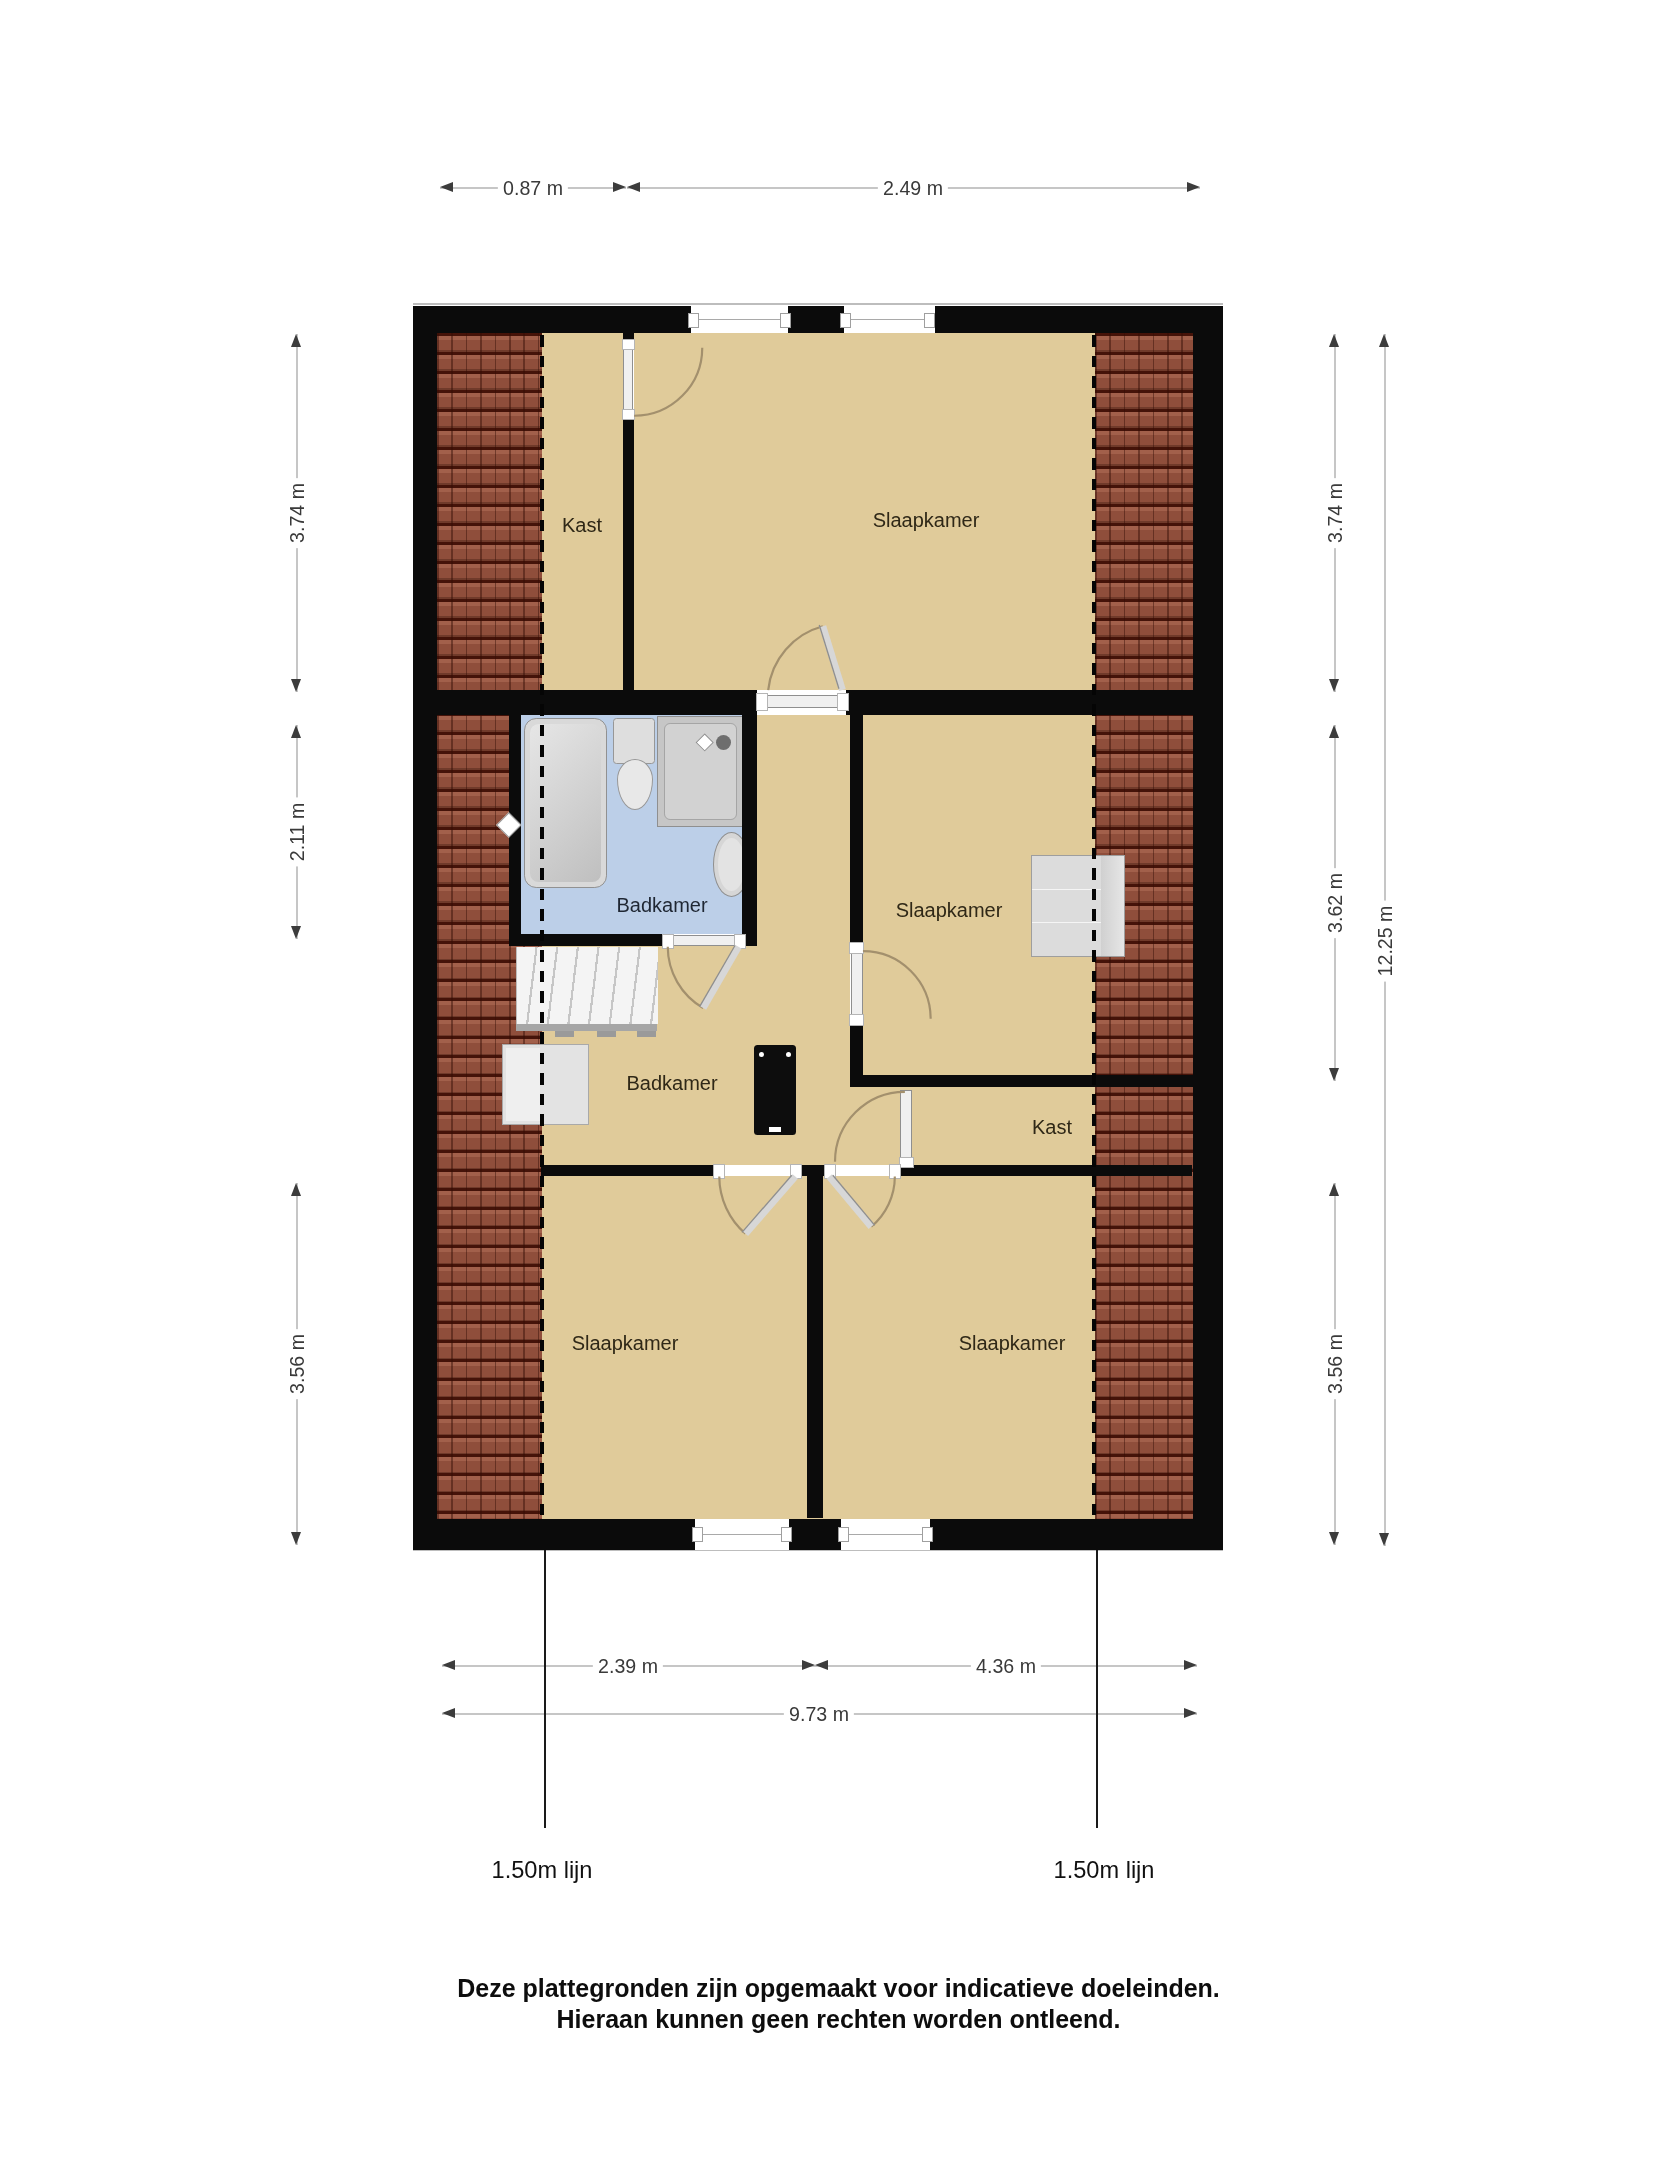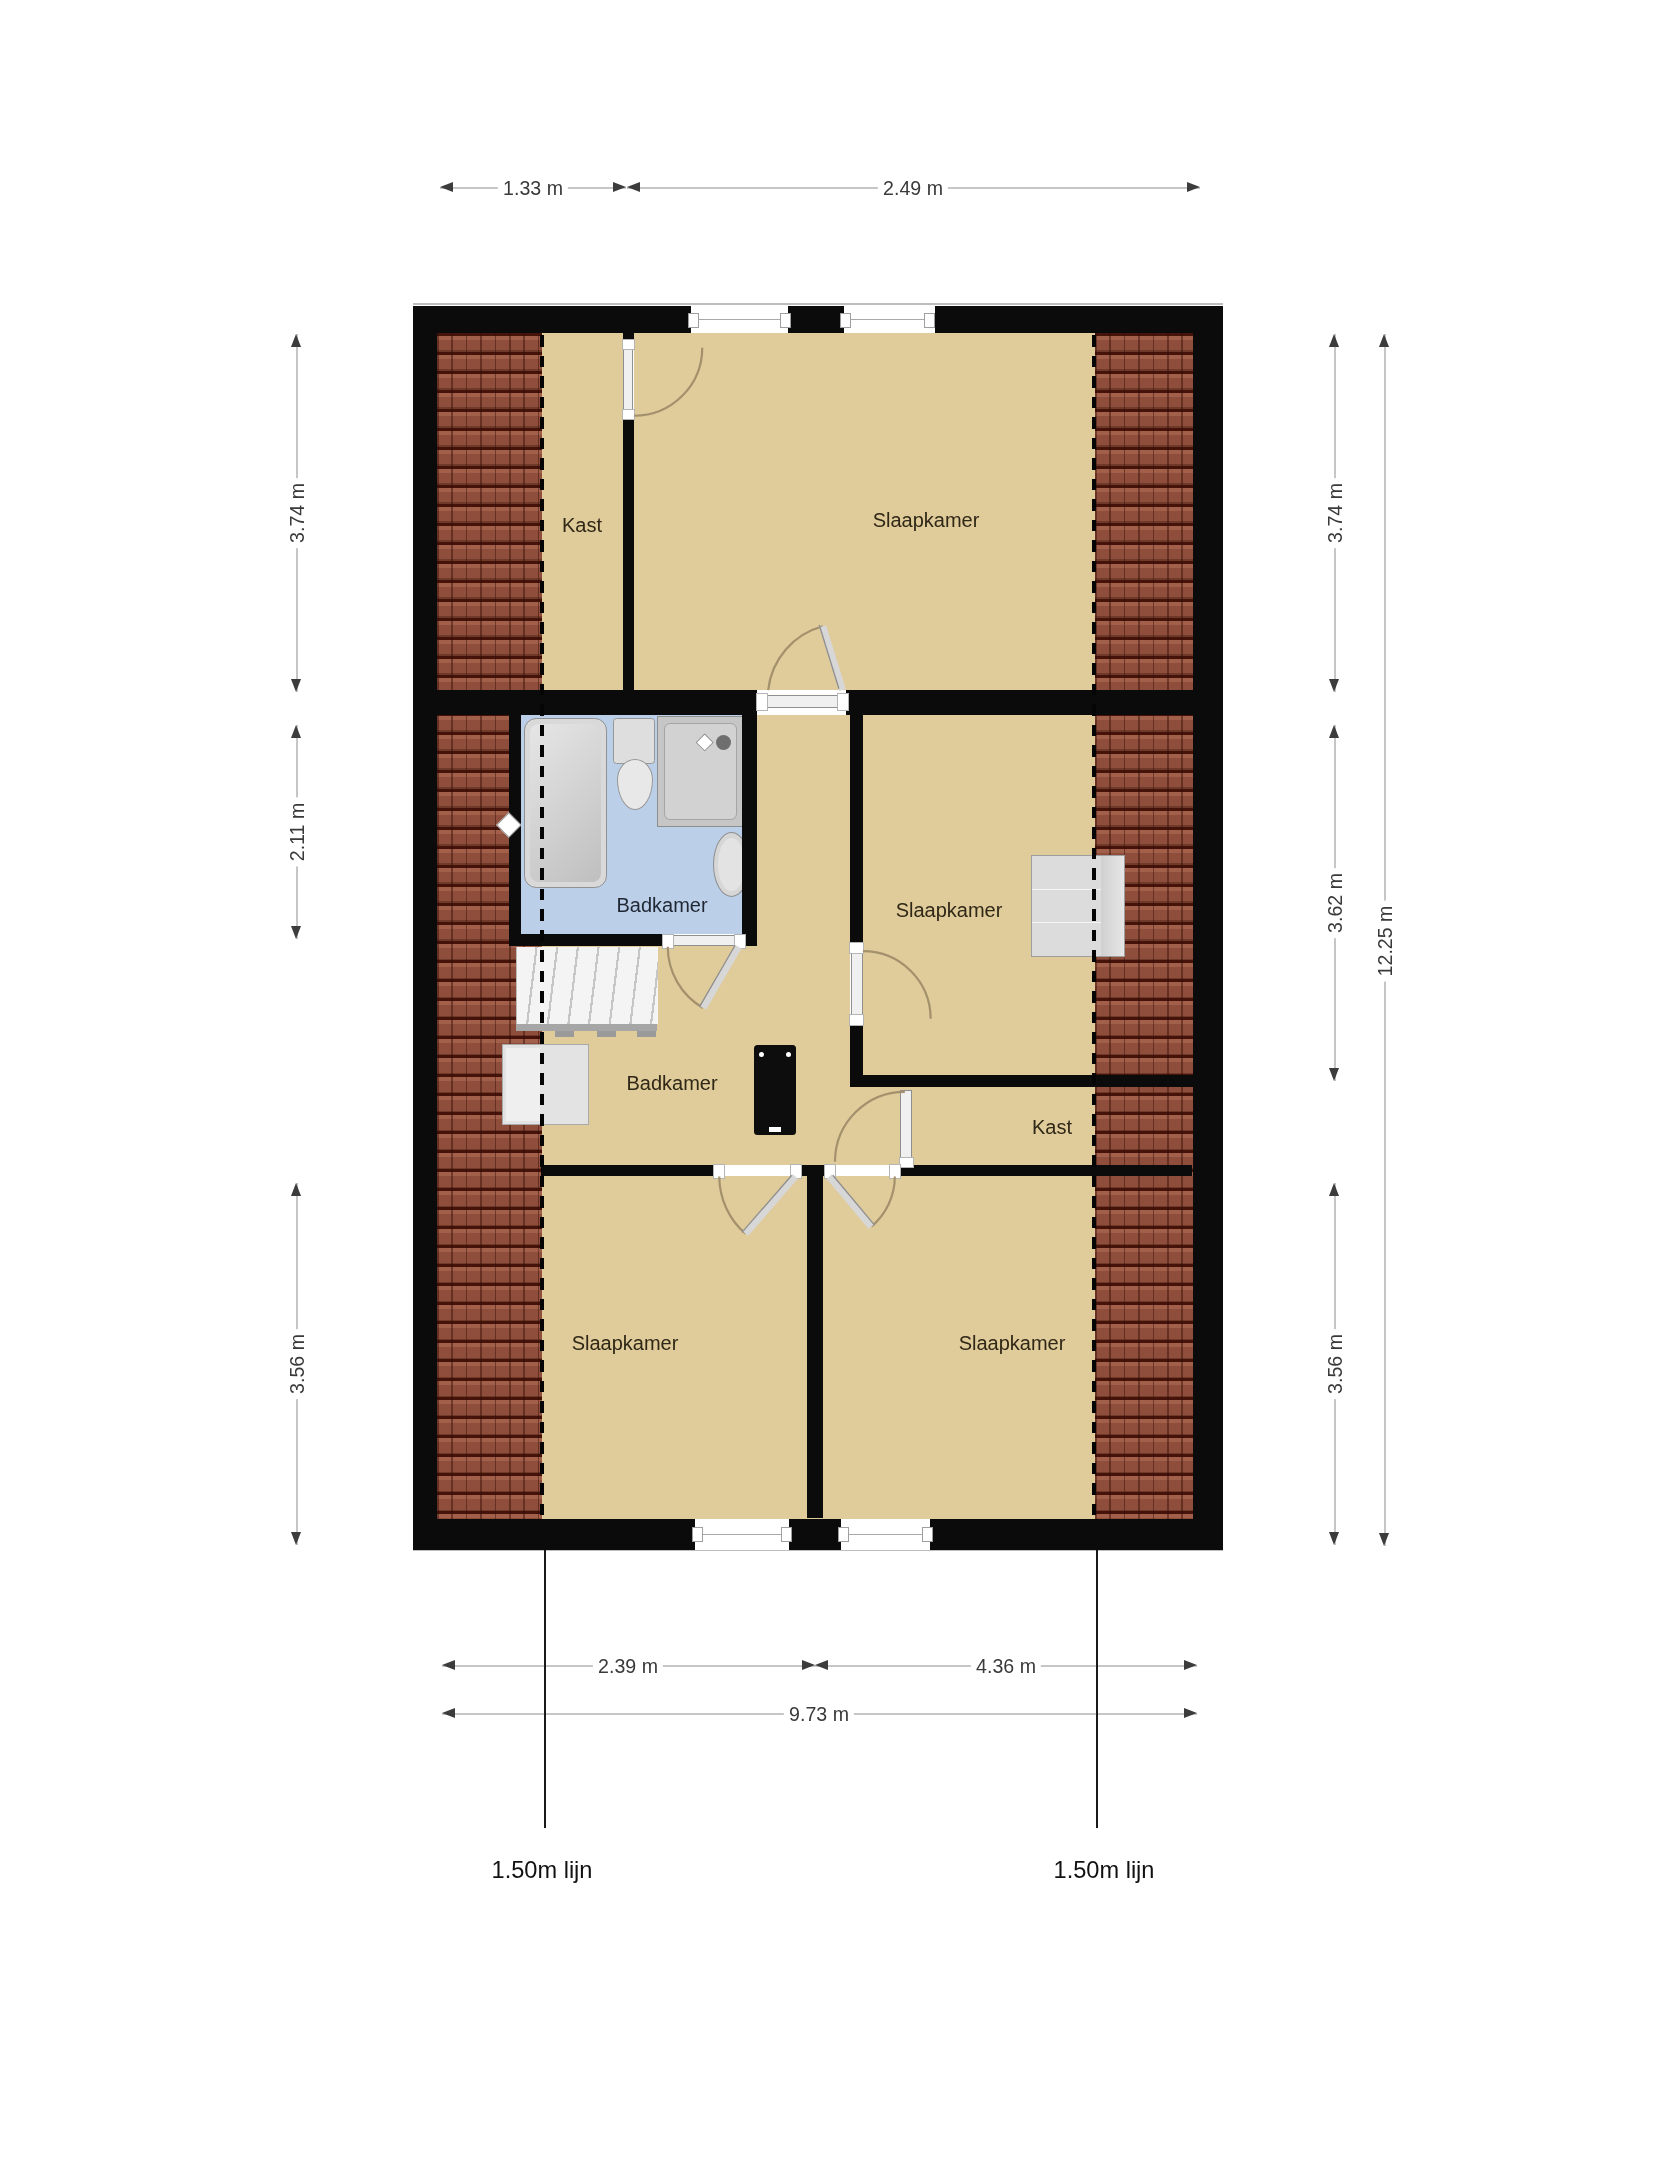--- a/index.html
+++ b/index.html
@@ -195,21 +195,21 @@
   <div class="room-label" style="left:949px;top:910px;">Slaapkamer</div>
   <div class="room-label" style="left:672px;top:1083px;">Badkamer</div>
   <div class="room-label" style="left:1052px;top:1127px;">Kast</div>
   <div class="room-label" style="left:625px;top:1343px;">Slaapkamer</div>
   <div class="room-label" style="left:1012px;top:1343px;">Slaapkamer</div>
 
   <div class="abs" style="left:440px;top:188px;width:186px;">
     <div class="dline-h" style="left:0;right:0;top:-0.9px;"></div>
     <div class="arr left" style="left:0;top:-5.7px;"></div>
       <div class="arr right" style="right:0;top:-5.7px;"></div>
-    <div class="dim-label" style="left:93px;top:0;">1.33 m</div>
+    <div class="dim-label" style="left:93px;top:0;">0.87 m</div>
   </div>
   <div class="abs" style="left:627px;top:188px;width:573px;">
     <div class="dline-h" style="left:0;right:0;top:-0.9px;"></div>
     <div class="arr left" style="left:0;top:-5.7px;"></div>
       <div class="arr right" style="right:0;top:-5.7px;"></div>
     <div class="dim-label" style="left:286px;top:0;">2.49 m</div>
   </div>
 
   <div class="abs" style="left:297px;top:334px;height:358px;">
     <div class="dline-v" style="top:0;bottom:0;left:-0.9px;"></div>
@@ -272,15 +272,19 @@
     <div class="arr left" style="left:0;top:-5.7px;"></div>
       <div class="arr right" style="right:0;top:-5.7px;"></div>
     <div class="dim-label" style="left:377px;top:0;">9.73 m</div>
   </div>
 
   <div class="knee-line" style="left:544px;top:1549px;height:279px;"></div>
   <div class="knee-line" style="left:1096px;top:1549px;height:279px;"></div>
   <div class="knee-label" style="left:542px;top:1857px;">1.50m lijn</div>
   <div class="knee-label" style="left:1104px;top:1857px;">1.50m lijn</div>
 
+  <div class="footer" style="top:1973px;">
+    <div>Deze plattegronden zijn opgemaakt voor indicatieve doeleinden.</div>
+    <div>Hieraan kunnen geen rechten worden ontleend.</div>
+  </div>
 
 </div>
 
 
 </body></html>

